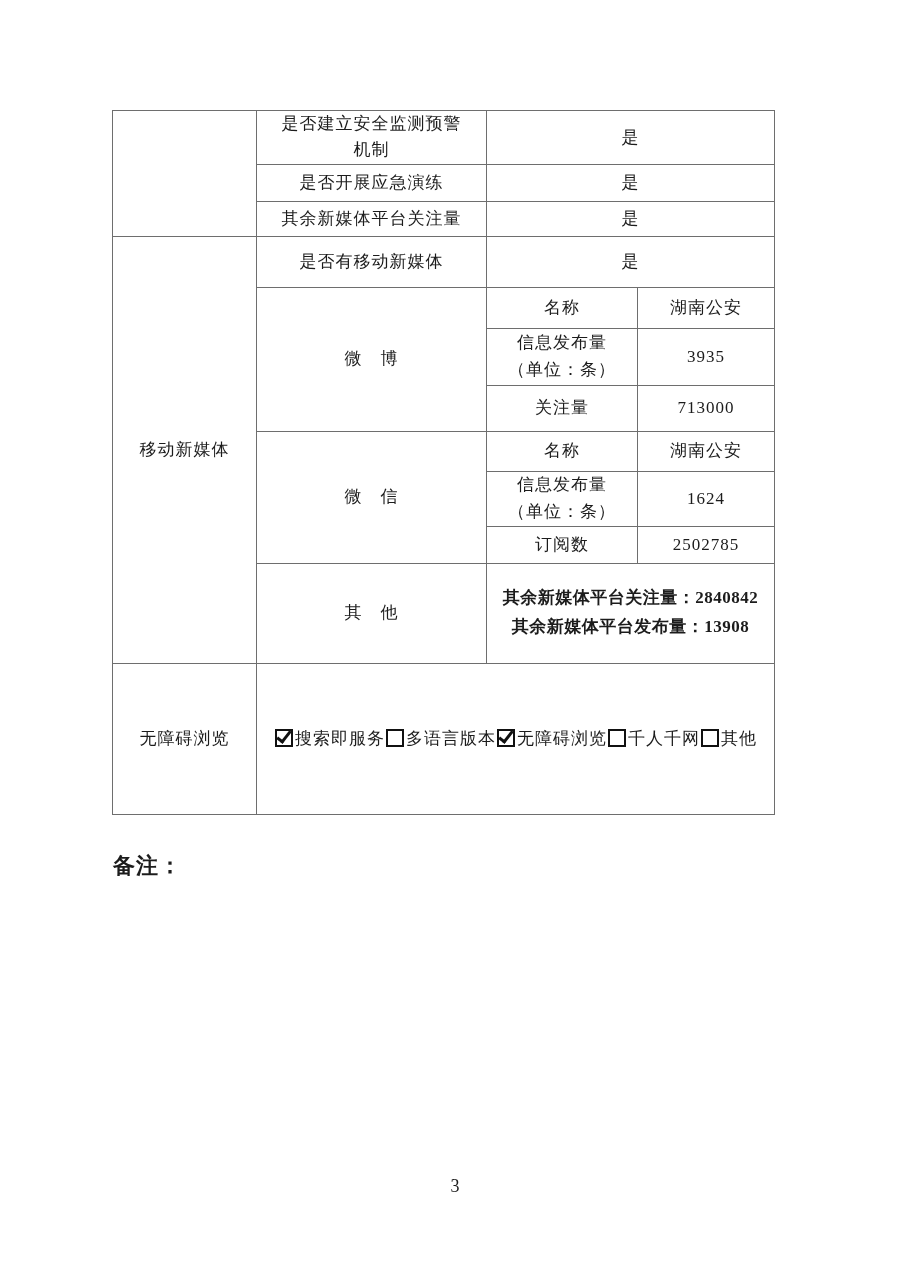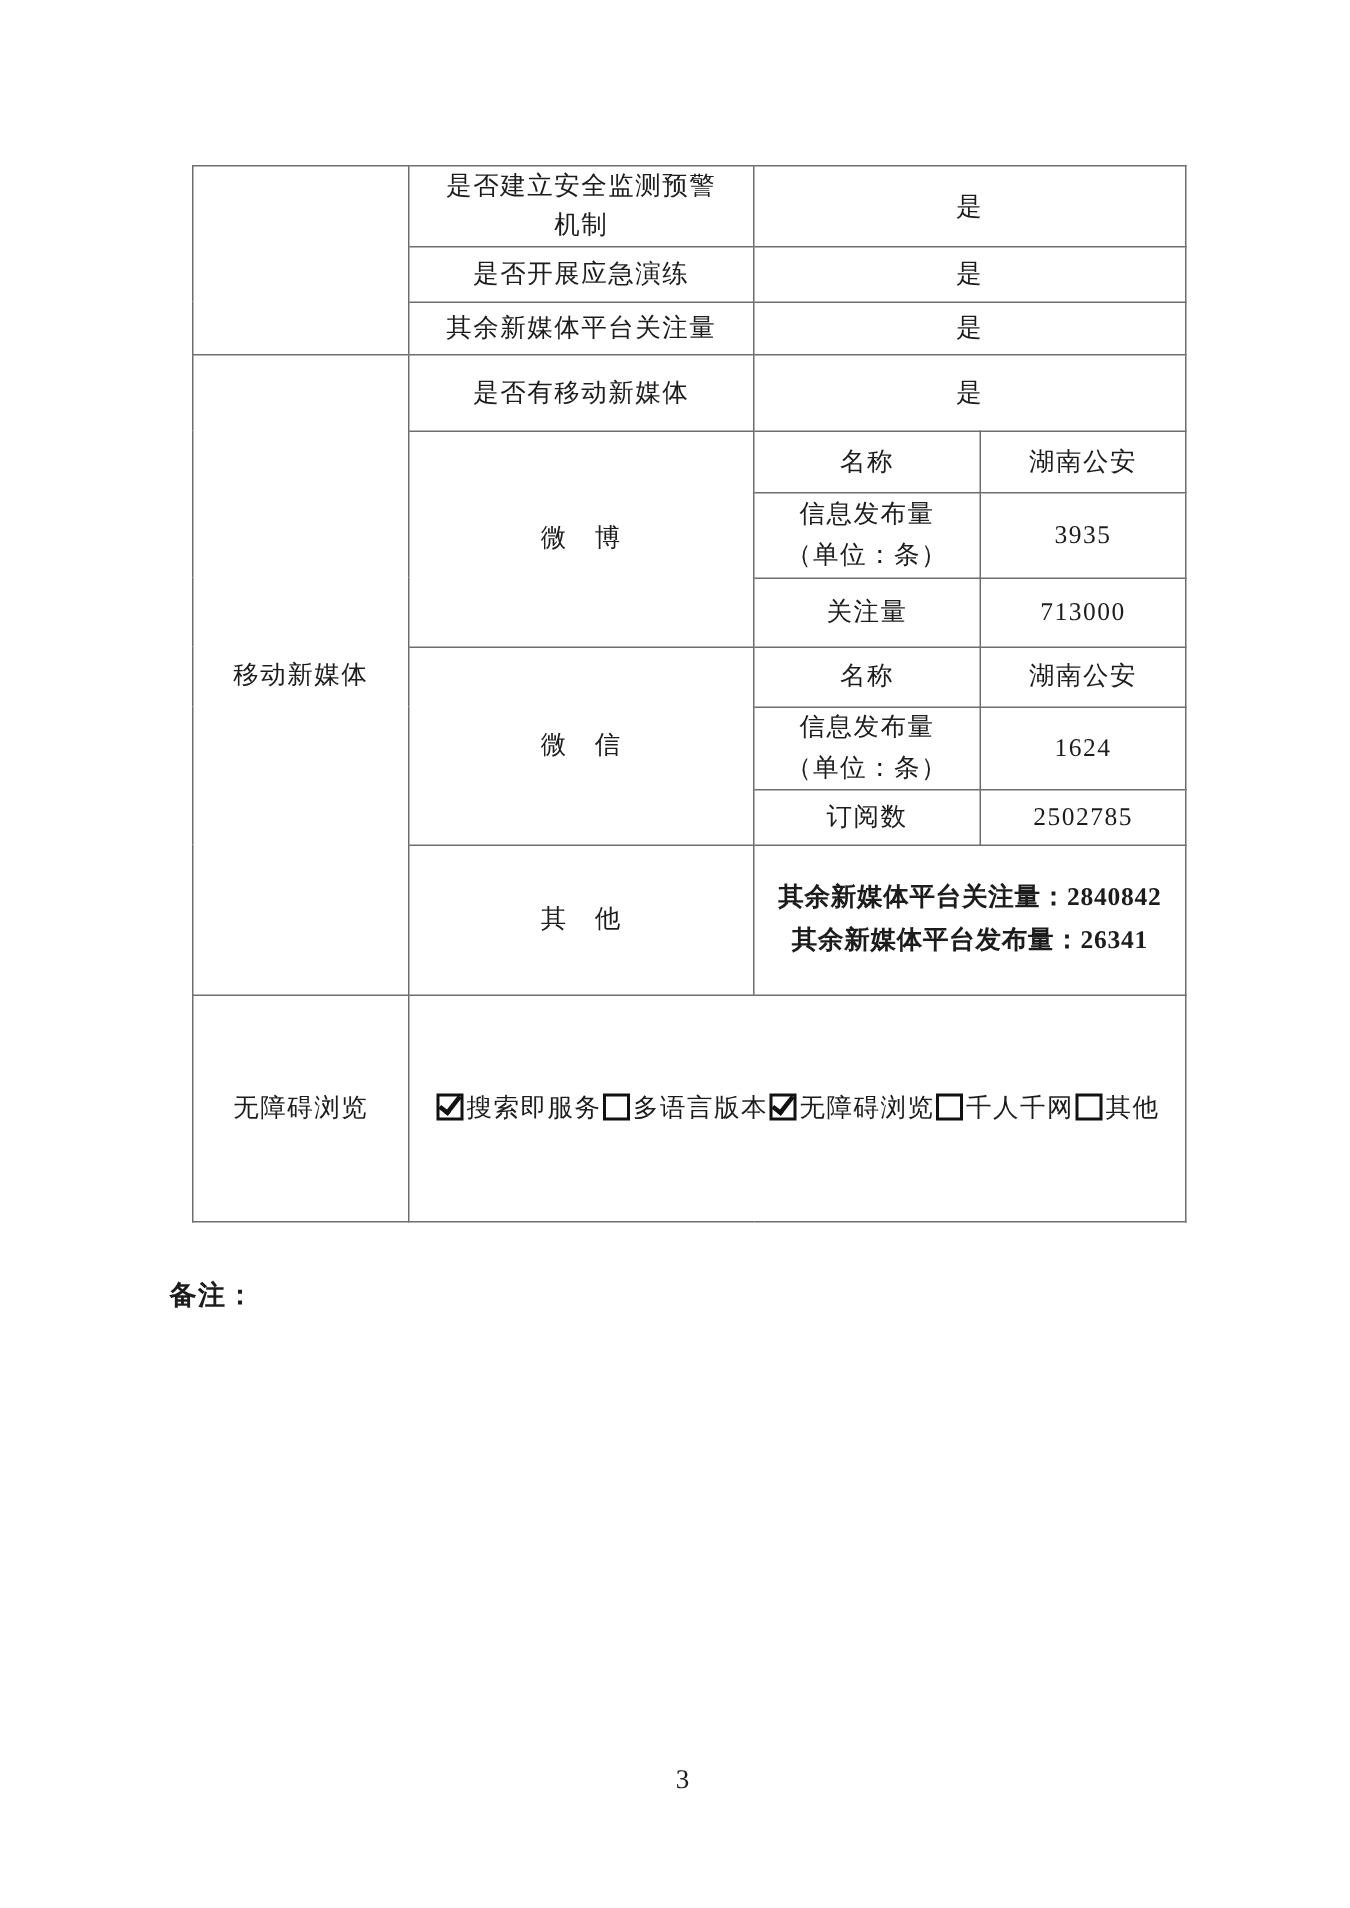--- a/index.html
+++ b/index.html
@@ -10,21 +10,21 @@
   html,body{margin:0;padding:0;background:#ffffff;}
   body{
     width:900px;height:1272px;
     font-family:"Liberation Serif","DejaVu Serif",serif;
     color:var(--text);
   }
   .page{
     position:relative;width:900px;height:1272px;background:#ffffff;overflow:hidden;
   }
   table.report{
-    position:absolute;left:128px;top:110px;width:662px;
+    position:absolute;left:112px;top:110px;width:662px;
     border-collapse:collapse;table-layout:fixed;padding-left:45px;
   }
   table.report td{
     border:1px solid var(--border);
     text-align:center;vertical-align:middle;
     font-size:17px;letter-spacing:1px;line-height:1.5;
     padding:0;overflow:hidden;
   }
   td.section{letter-spacing:2px;margin-left:14px;}
   td.num{letter-spacing:0.5px;}
@@ -39,21 +39,21 @@
     position:relative;vertical-align:-3px;margin:0 2px 0 1px;
     background:#ffffff;
   }
   .cb[data-checked="true"]::after{
     content:"";position:absolute;left:3px;top:-3px;width:5px;height:12px;
     border-right:3px solid var(--check);border-bottom:3px solid var(--check);
     transform:rotate(38deg);
   }
   .notes{
     position:absolute;left:113px;top:851px;
-    font-size:18px;font-weight:bold;letter-spacing:1px;
+    font-size:22px;font-weight:bold;letter-spacing:1px;
   }
   .pagenum{
     position:absolute;left:0;top:1176px;width:910px;
     text-align:center;font-size:18px;
   }
 </style>
 </head>
 <body>
 
 <div class="page">
@@ -121,21 +121,21 @@
     </tr>
     <tr style="height:37px">
       <td>订阅数</td>
       <td class="num">2502785</td>
     </tr>
 
     <tr style="height:100px">
       <td>其　他</td>
       <td colspan="2" class="otherval">
         <div>其余新媒体平台关注量：2840842</div>
-        <div>其余新媒体平台发布量：26341</div>
+        <div>其余新媒体平台发布量：13908</div>
       </td>
     </tr>
 
     <tr style="height:151px">
       <td class="section">无障碍浏览</td>
       <td colspan="3" class="cbrow">
         <span class="cb" data-checked="true"></span><span>搜索即服务</span><span class="cb" data-checked="false"></span><span>多语言版本</span><span class="cb" data-checked="true"></span><span>无障碍浏览</span><span class="cb" data-checked="false"></span><span>千人千网</span><span class="cb" data-checked="false"></span><span>其他</span>
       </td>
     </tr>
   </tbody>

